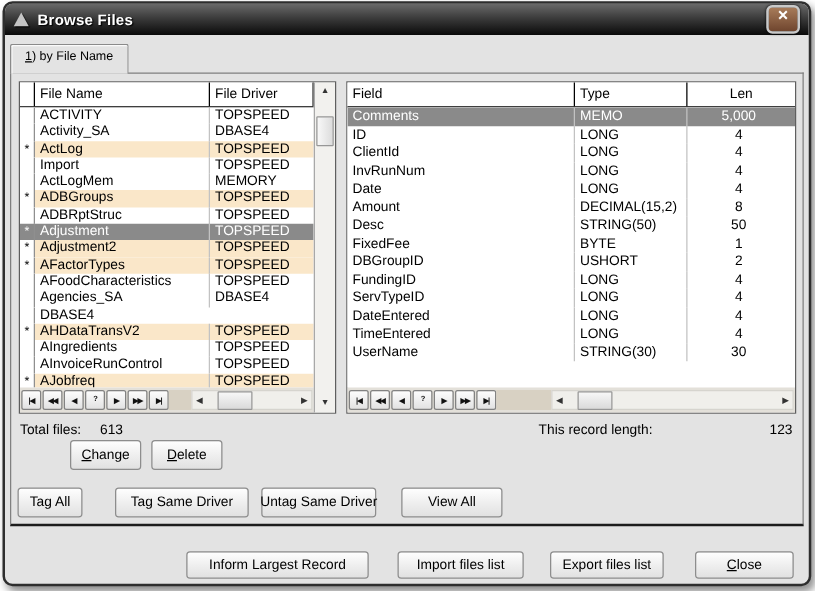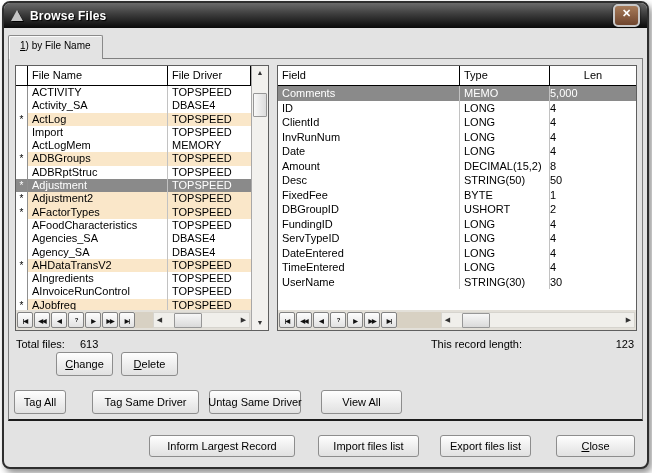--- a/index.html
+++ b/index.html
@@ -46,21 +46,21 @@
 
   .rows{flex:1;overflow:hidden;background:#fff}
   .lrow{display:flex;height:13.3px;font-size:11px;line-height:13.3px;white-space:nowrap}
   .rrow{display:flex;height:14.5px;font-size:11px;line-height:14.5px;white-space:nowrap}
   .cell{box-sizing:border-box;overflow:hidden;padding-left:4px;color:#000}
   .c-tag{width:12px;flex:none;padding:0;text-align:center;font-size:10px;border-right:1px solid #8f8f8f;background:#fff}
   .c-name{width:140px;flex:none;border-right:1px solid #c2c2c2}
   .c-driver{flex:1}
   .c-field{width:182px;flex:none;border-right:1px solid #c2c2c2}
   .c-type{width:90px;flex:none;border-right:1px solid #c2c2c2}
-  .c-len{flex:1;text-align:left;padding-right:4px;padding-left:0}
+  .c-len{flex:1;text-align:center;padding-right:4px;padding-left:0}
   .tagged .c-name,.tagged .c-driver{background:var(--tagged-row,#FAE7C9)}
   .selected .cell{background:var(--selected-row,#8A8A8A);color:#fff}
   .selected .c-tag{background:var(--selected-row,#8A8A8A)}
 
   
   .navbar{flex:none;height:20px;display:flex;align-items:center;background:#E3E0D9;padding-left:1px;box-sizing:border-box}
   .vcr{display:flex;gap:1px;flex:none}
   .vcr-btn{width:16px;height:16px;box-sizing:border-box;border:1px solid #828282;border-radius:2px;
     background:linear-gradient(#fdfdfd,#e2e2e2);font-size:6px;font-weight:bold;color:#111;
     display:flex;align-items:center;justify-content:center;letter-spacing:-1px;padding:0}
@@ -91,21 +91,21 @@
     background:linear-gradient(#FEFEFE,#EFEFEF 50%,#E1E1E1);font-size:11px;color:#000;
     display:inline-flex;align-items:center;justify-content:center;white-space:nowrap;cursor:default}
   .mn{text-decoration:underline}
   .change-row{position:absolute;top:293px;left:47px;display:flex;gap:8px}
   .b-change,.b-delete{width:57px}
   .tag-btn-row{position:absolute;top:331px;left:5px;display:flex}
   .b-tagall{width:52px} .b-tagsame{width:107px;margin-left:26px}
   .b-untagsame{width:92px;margin-left:10px} .b-viewall{width:81px;margin-left:20px}
 
   .bottom-row{position:absolute;top:418px;left:0;right:0;height:42px;display:flex;
-    justify-content:flex-end;align-items:center;padding:8px 12px 0 0;box-sizing:border-box}
+    justify-content:flex-end;align-items:flex-end;padding:8px 12px 0 0;box-sizing:border-box}
   .bottom-row .btn{height:22px}
   .b-inform{width:146px} .b-import{width:101px;margin-left:23px}
   .b-export{width:91px;margin-left:21px} .b-close{width:79px;margin-left:25px}
 </style>
 </head>
 <body>
 
 <div class="window">
 
   <div class="titlebar">
@@ -184,21 +184,20 @@
               <span class="cell c-name">AFoodCharacteristics</span>
               <span class="cell c-driver">TOPSPEED</span>
             </div>
             <div class="lrow normal">
               <span class="cell c-tag"></span>
               <span class="cell c-name">Agencies_SA</span>
               <span class="cell c-driver">DBASE4</span>
             </div>
             <div class="lrow normal">
               <span class="cell c-tag"></span>
-              <span class="cell c-name">Agency_SA</span>
               <span class="cell c-driver">DBASE4</span>
             </div>
             <div class="lrow tagged">
               <span class="cell c-tag">*</span>
               <span class="cell c-name">AHDataTransV2</span>
               <span class="cell c-driver">TOPSPEED</span>
             </div>
             <div class="lrow normal">
               <span class="cell c-tag"></span>
               <span class="cell c-name">AIngredients</span>

